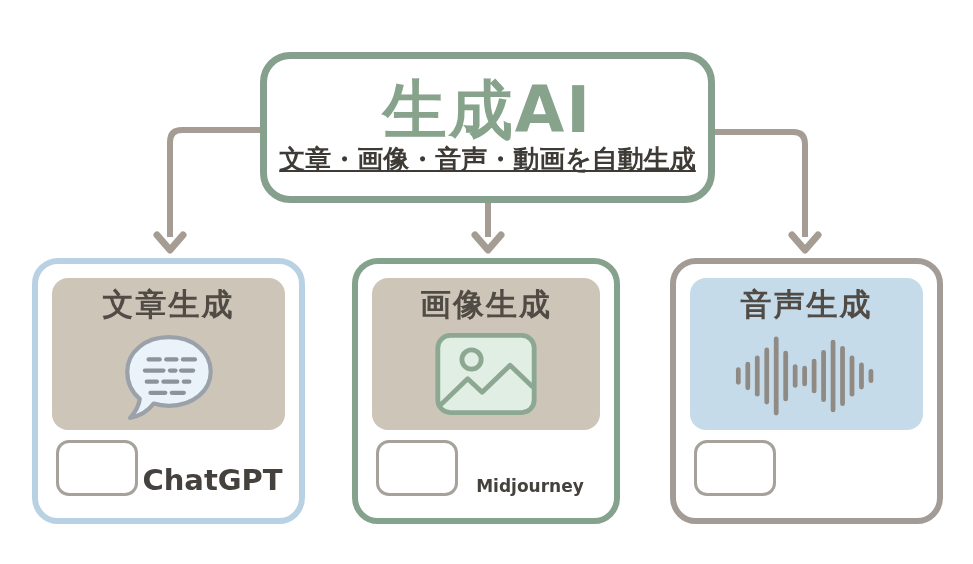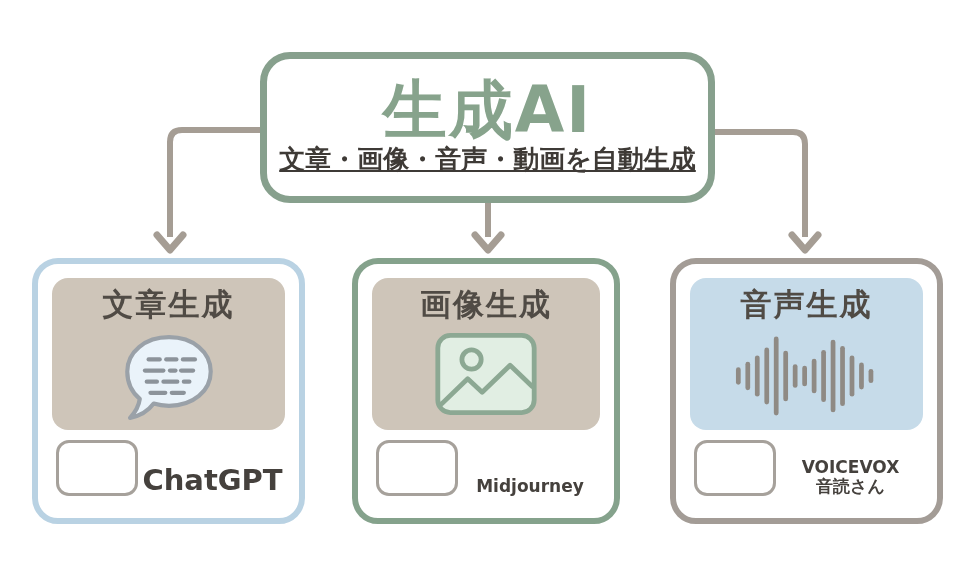--- a/index.html
+++ b/index.html
@@ -144,20 +144,16 @@
           <line x1="128" y1="7" x2="128" y2="93"></line>
           <line x1="140" y1="15" x2="140" y2="85"></line>
           <line x1="152" y1="27" x2="152" y2="73"></line>
           <line x1="164" y1="36" x2="164" y2="64"></line>
           <line x1="176" y1="44" x2="176" y2="56"></line>
         </g>
       </svg>
     </div>
     <div class="tool-row">
       <div class="tool-box"></div>
-      <div class="tool-label two-line">
-        <span class="tool-line">VOICEVOX</span>
-        <span class="tool-line">音読さん</span>
-      </div>
     </div>
   </div>
 
 </div>
 
 </body></html>

